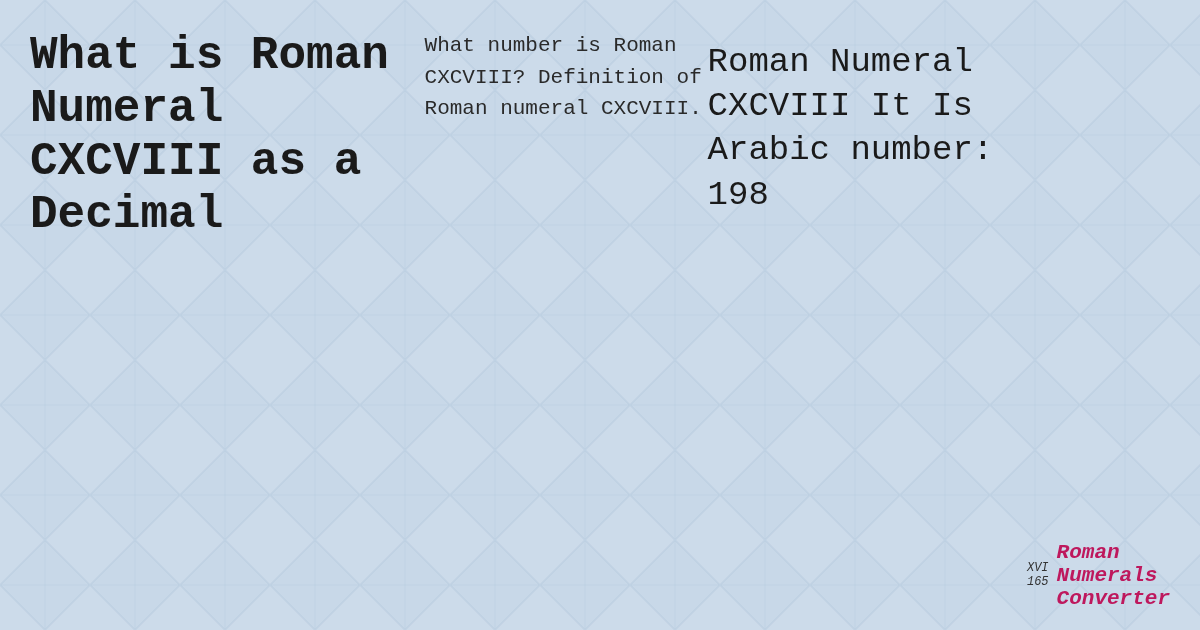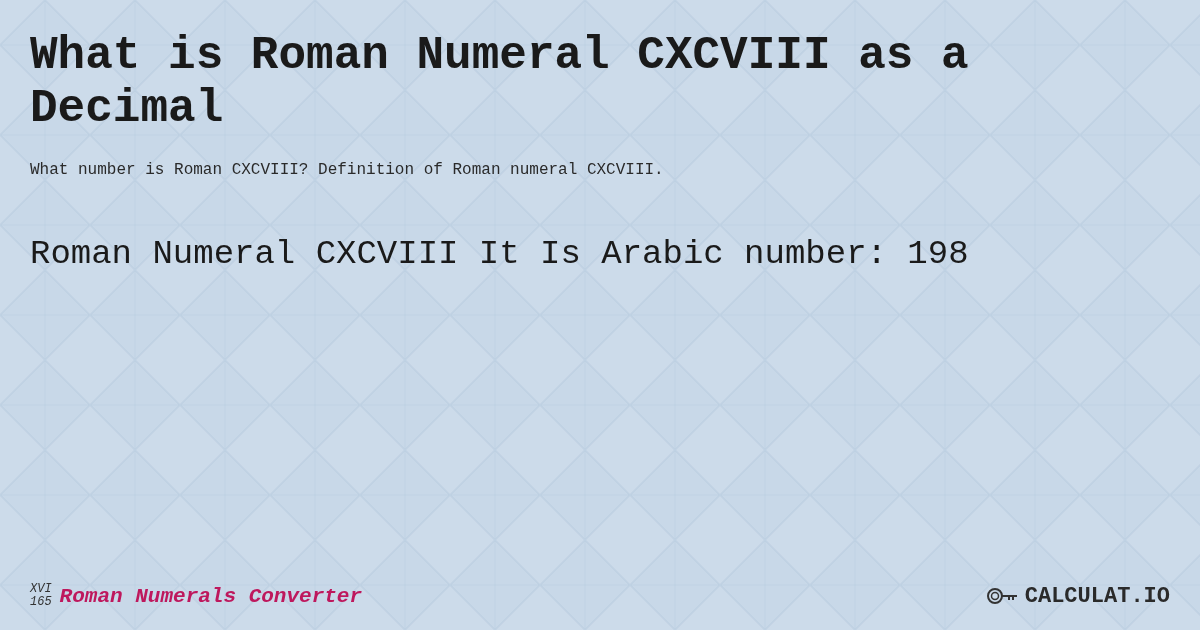--- a/index.html
+++ b/index.html
@@ -16,35 +16,35 @@
       background-color: #c8d8e8;
       position: relative;
     }
 
     .content-wrapper {
       position: relative;
       z-index: 1;
       padding: 30px 30px 20px 30px;
       height: 100%;
       display: flex;
-      flex-direction: column;
+      flex-direction: row;
     }
 
     .main-title {
       font-family: 'Courier New', Courier, monospace;
       font-size: 46px;
       font-weight: bold;
       color: #1a1a1a;
       line-height: 1.15;
       margin-bottom: 22px;
     }
 
     .subtitle {
       font-family: 'Courier New', Courier, monospace;
-      font-size: 16px;
+      font-size: 21px;
       color: #2a2a2a;
       line-height: 1.5;
       margin-bottom: 40px;
     }
 
     .result-section {
       margin-top: 10px;
       margin-bottom: auto;
     }
 
@@ -153,26 +153,14 @@
 
   <div class="footer">
     <div class="logo-left">
       <div class="roman-icon">
         <span class="top">XVI</span>
         <span class="bottom">165</span>
       </div>
       <span class="logo-text">Roman Numerals Converter</span>
     </div>
 
-    <div class="logo-right">
-
-      <svg width="32" height="28" viewBox="0 0 32 28" fill="none" xmlns="http://www.w3.org/2000/svg">
-
-        <circle cx="8" cy="14" r="7" stroke="#333" stroke-width="2" fill="none"></circle>
-        <circle cx="8" cy="14" r="3.5" stroke="#333" stroke-width="1.5" fill="none"></circle>
-        <line x1="14" y1="14" x2="30" y2="14" stroke="#333" stroke-width="2"></line>
-        <line x1="26" y1="14" x2="26" y2="18" stroke="#333" stroke-width="2"></line>
-        <line x1="22" y1="14" x2="22" y2="18" stroke="#333" stroke-width="2"></line>
-      </svg>
-      <span class="calculat-logo">CALCULAT.IO</span>
-    </div>
   </div>
 </div>
 
 </body></html>

